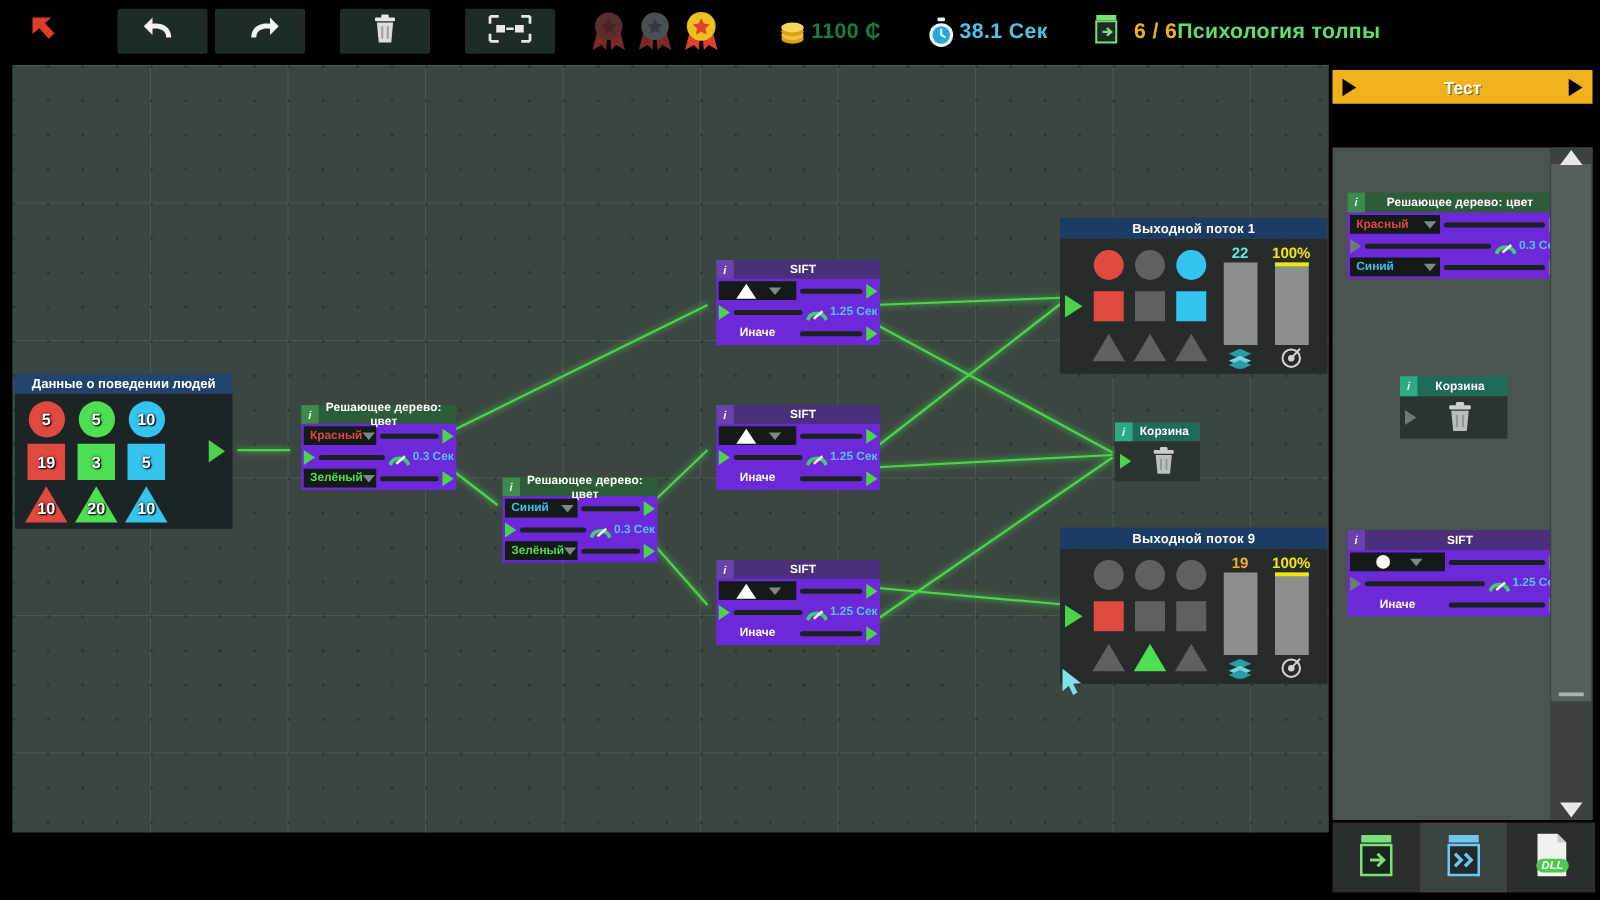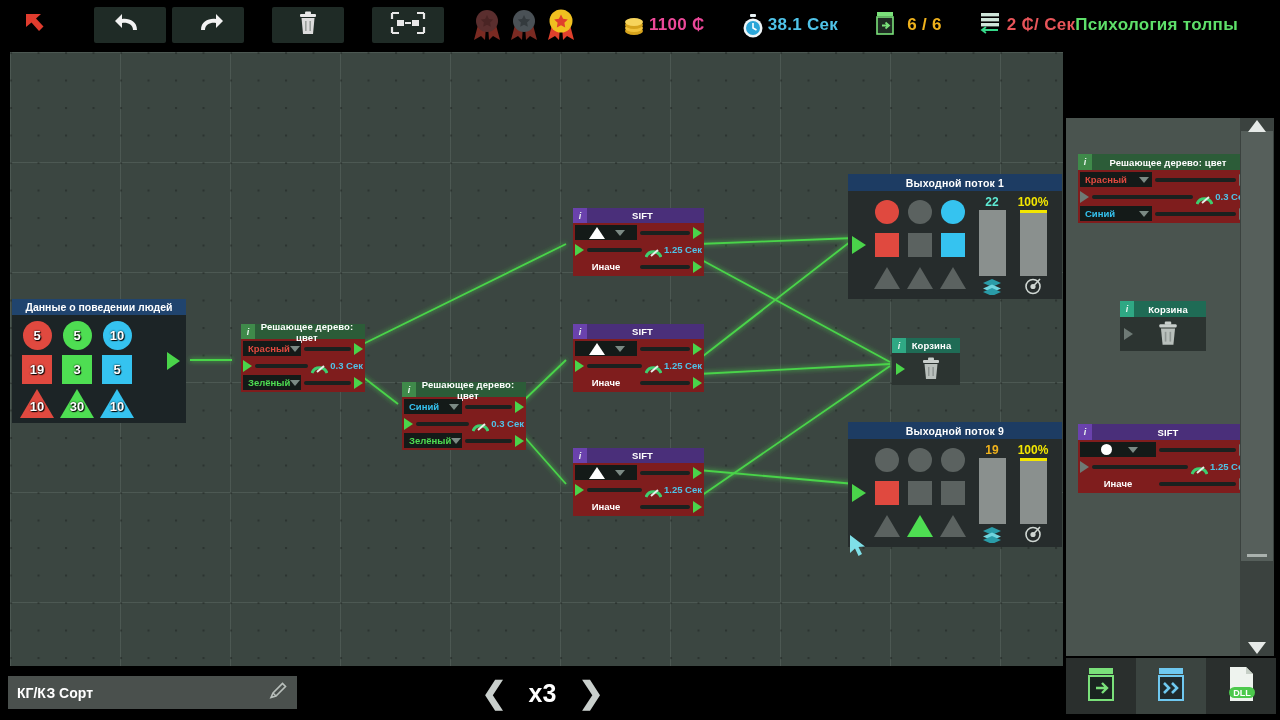--- a/index.html
+++ b/index.html
@@ -48,21 +48,21 @@
   
   .node { position:absolute; }
   .node-hdr {
     height:15px; display:flex; align-items:center;
     font-size:9.5px; font-weight:bold; color:#fff; letter-spacing:0.1px;
   }
   .ibadge {
     width:14px; height:15px; display:flex; align-items:center; justify-content:center;
     font-size:9px; font-weight:bold; color:#e9f5ee; font-style:italic;
   }
-  .node-body { background:#7f1d1d; padding:2px; }
+  .node-body { background:#6d28d9; padding:2px; }
 
   .row { display:flex; align-items:center; height:15px; margin-bottom:2px; }
   .combo {
     height:15px; background:#141a18; display:flex; align-items:center;
     justify-content:space-between; padding:0 3px 0 5px; font-size:9.5px; font-weight:bold;
   }
   .caret { width:0;height:0;border-left:5px solid transparent;border-right:5px solid transparent;border-top:6px solid #7b8a84; }
   .wire-stub { height:4px; background:#1b211f; border-radius:2px; flex:1; margin:0 3px; }
   .port-out {
     width:0;height:0;border-top:6px solid transparent;border-bottom:6px solid transparent;
@@ -235,21 +235,21 @@
 
     <div class="stat" style="margin-left:46px;">
       <span class="coin-stack">
         <svg width="24" height="24" viewBox="0 0 24 24">
           <ellipse cx="12" cy="17" rx="9" ry="4" fill="#d6a31c"></ellipse>
           <ellipse cx="12" cy="14" rx="9" ry="4" fill="#f0c23c"></ellipse>
           <ellipse cx="12" cy="11" rx="9" ry="4" fill="#d6a31c"></ellipse>
           <ellipse cx="12" cy="8" rx="9" ry="4" fill="#f7d45c"></ellipse>
         </svg>
       </span>
-      <span class="stat-text" style="color:#ec4899">1100 ₵</span>
+      <span class="stat-text" style="color:#15803d">1100 ₵</span>
     </div>
 
     <div class="stat" style="margin-left:36px;">
       <span class="clock-icon">
         <svg width="24" height="26" viewBox="0 0 24 26">
           <rect x="9" y="1" width="6" height="3" rx="1" fill="#e8f2f5"></rect>
           <circle cx="12" cy="15" r="9.5" fill="#eef5f7"></circle>
           <circle cx="12" cy="15" r="7" fill="#2ba6d8"></circle>
           <path d="M12 10 L12 15 L15.5 17" stroke="#fff" stroke-width="1.6" fill="none"></path>
         </svg>
@@ -261,31 +261,20 @@
       <span>
         <svg width="22" height="26" viewBox="0 0 22 26">
           <rect x="3" y="2" width="16" height="4" fill="#7ae07a"></rect>
           <rect x="3" y="7" width="16" height="17" fill="#1e2a22" stroke="#7ae07a" stroke-width="1.6"></rect>
           <path d="M8 15.5 L14 15.5 M11.5 12.5 L15 15.5 L11.5 18.5" stroke="#7ae07a" stroke-width="1.8" fill="none"></path>
         </svg>
       </span>
       <span class="stat-text" style="color:#f0b21c; margin-left:6px;">6 / 6</span>
     </div>
 
-    <div class="stat" style="margin-left:36px;">
-      <span>
-        <svg width="24" height="26" viewBox="0 0 24 26">
-          <rect x="3" y="3" width="18" height="3.4" fill="#cfe6da"></rect>
-          <rect x="3" y="8" width="18" height="3.4" fill="#cfe6da"></rect>
-          <rect x="3" y="13" width="18" height="3.4" fill="#cfe6da"></rect>
-          <path d="M4 20 L20 20 M8 17 L4 20 L8 23" stroke="#36d98a" stroke-width="1.8" fill="none"></path>
-        </svg>
-      </span>
-      <span class="stat-text" style="color:#e8555a">2 ₵/ Сек</span>
-    </div>
 
     <div class="level-title" style="">Психология толпы</div>
   </div>
 
   <div class="canvas">
 
     <svg class="wires">
       <defs>
         <filter id="glow" x="-60%" y="-60%" width="220%" height="220%">
           <feGaussianBlur stdDeviation="2.4" result="b"></feGaussianBlur>
@@ -349,21 +338,21 @@
           <span class="sh-square" style="background:#35c3f0"></span>
           <span class="shape-num">5</span>
           </div>
 
         <div class="shape-cell">
           <span class="sh-tri" style="border-bottom-color:#e0493f"></span>
           <span class="shape-num" style="margin-top:7px">10</span>
           </div>
         <div class="shape-cell">
           <span class="sh-tri" style="border-bottom-color:#4ede52"></span>
-          <span class="shape-num" style="margin-top:7px">30</span>
+          <span class="shape-num" style="margin-top:7px">20</span>
           </div>
         <div class="shape-cell">
           <span class="sh-tri" style="border-bottom-color:#35c3f0"></span>
           <span class="shape-num" style="margin-top:7px">10</span>
           </div>
       </div>
       <span class="port-out" style="position:absolute; left:155px; top:53px; border-top-width:9px;border-bottom-width:9px;border-left-width:13px;"></span>
     </div>
 
     <div class="node" style="left:231px; top:272px; width:124px;">
@@ -674,20 +663,25 @@
 
     <div style="position:absolute; left:838px; top:482px;">
       <svg width="20" height="26" viewBox="0 0 20 26">
         <path d="M2 1 L2 19 L7 14.5 L10.5 22 L14 20 L10.5 13 L17 12.5 Z" fill="#7fe0e8"></path>
       </svg>
     </div>
   </div>
 
   <div class="rpanel">
 
+    <div class="btn-test">
+      <span class="tri-r"></span>
+      <span class="lbl">Тест</span>
+      <span class="tri-r"></span>
+    </div>
 
 
     <div class="palette">
 
       <div class="node" style="left:12px; top:36px; width:172px;">
         <div class="node-hdr" style="background:#2c5c38;height:16px;">
           <span class="ibadge" style="background:#3f8a4a;height:16px;">i</span>
           <span style="flex:1;text-align:center;padding-right:6px;font-size:9.5px;">Решающее дерево: цвет</span>
         </div>
         <div class="node-body">
@@ -793,42 +787,26 @@
       <div class="cat-btn sel">
         <span>
           <svg width="34" height="38" viewBox="0 0 34 38">
             <rect x="5" y="3" width="24" height="6" fill="#6fc8f0"></rect>
             <rect x="5" y="11" width="24" height="24" fill="#20292c" stroke="#6fc8f0" stroke-width="2"></rect>
             <path d="M10 18 L15 23 L10 28 M18 18 L23 23 L18 28" stroke="#6fc8f0" stroke-width="2.6" fill="none"></path>
           </svg>
         </span>
       </div>
       <div class="cat-btn norm">
-        <span style="position:relative;display:inline-block;">
+        <span style="position:relative;display:inline-block;font-style:italic;">
           <svg width="32" height="38" viewBox="0 0 32 38">
             <path d="M5 2 L21 2 L28 9 L28 36 L5 36 Z" fill="#eef3ee"></path>
             <path d="M21 2 L21 9 L28 9 Z" fill="#c6cfc6"></path>
             <rect x="4" y="22" width="26" height="11" rx="5.5" fill="#4cc94c"></rect>
             <text x="17" y="30.5" font-family="Liberation Sans, sans-serif" font-size="9" font-weight="bold" fill="#ffffff" text-anchor="middle">DLL</text>
           </svg>
         </span>
       </div>
     </div>
   </div>
 
-  <div class="bottombar">
-    <div class="namefield">
-      <span class="txt">КГ/КЗ Сорт</span>
-      <span>
-        <svg width="20" height="20" viewBox="0 0 20 20">
-          <path d="M3 16.5 L5 12 L14.5 2.5 L17.5 5.5 L8 15 Z" fill="none" stroke="#b9c0bc" stroke-width="1.6"></path>
-          <path d="M5 12 L8 15" stroke="#b9c0bc" stroke-width="1.4"></path>
-        </svg>
-      </span>
-    </div>
-    <div class="speed">
-      <span class="chev">❮</span>
-      <span class="speed-val">x3</span>
-      <span class="chev">❯</span>
-    </div>
-  </div>
 
 </div>
 
 </body></html>

